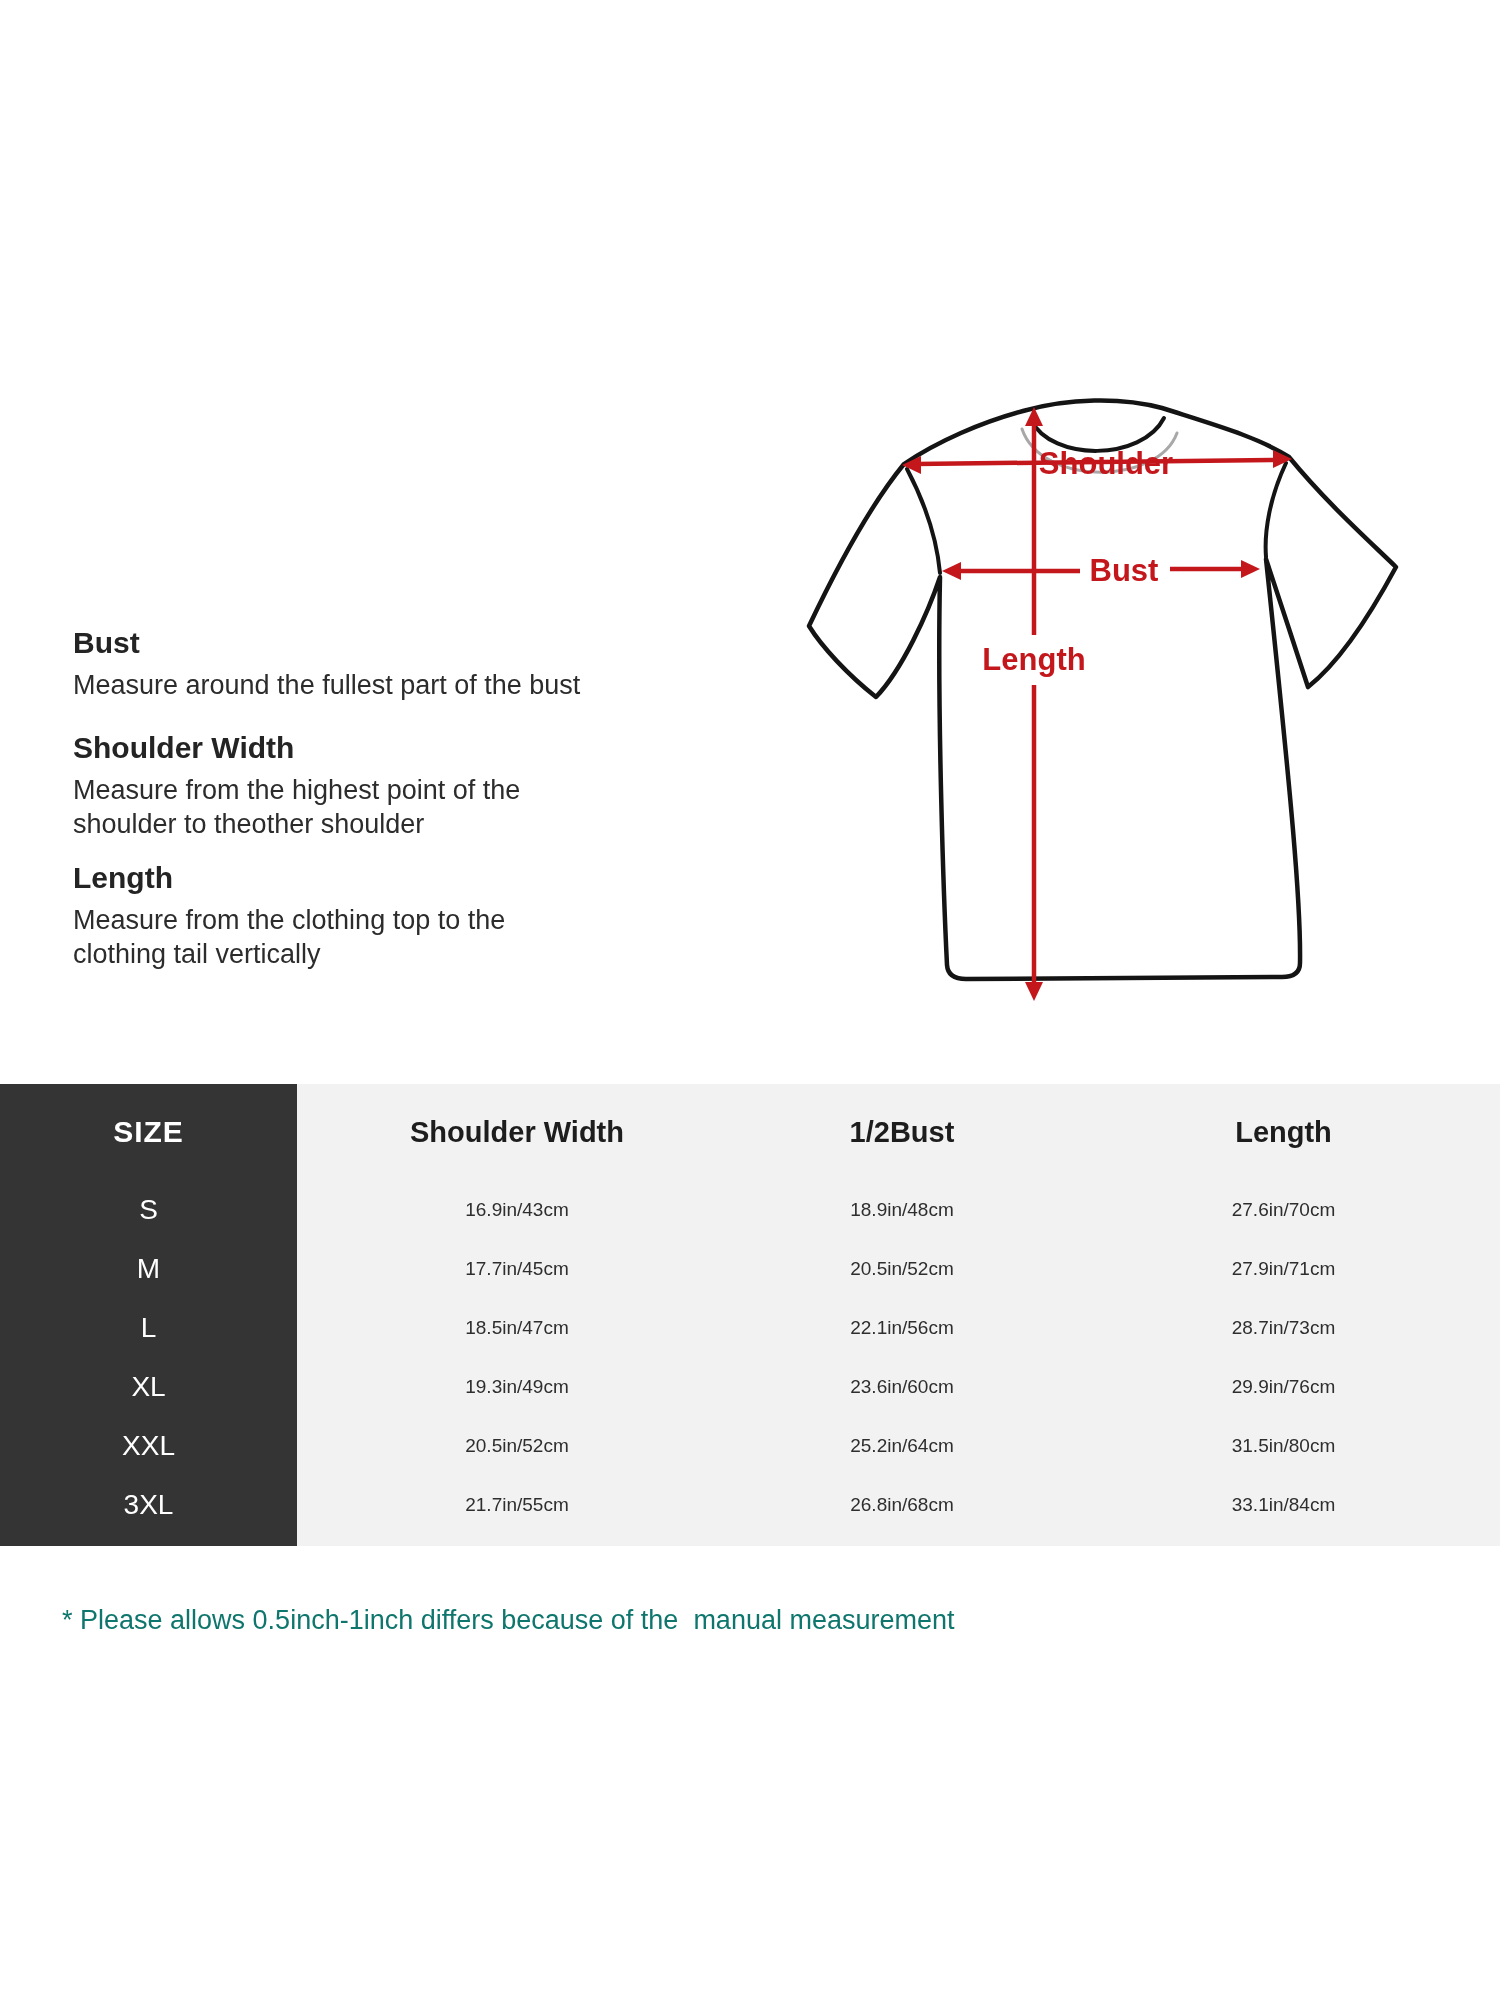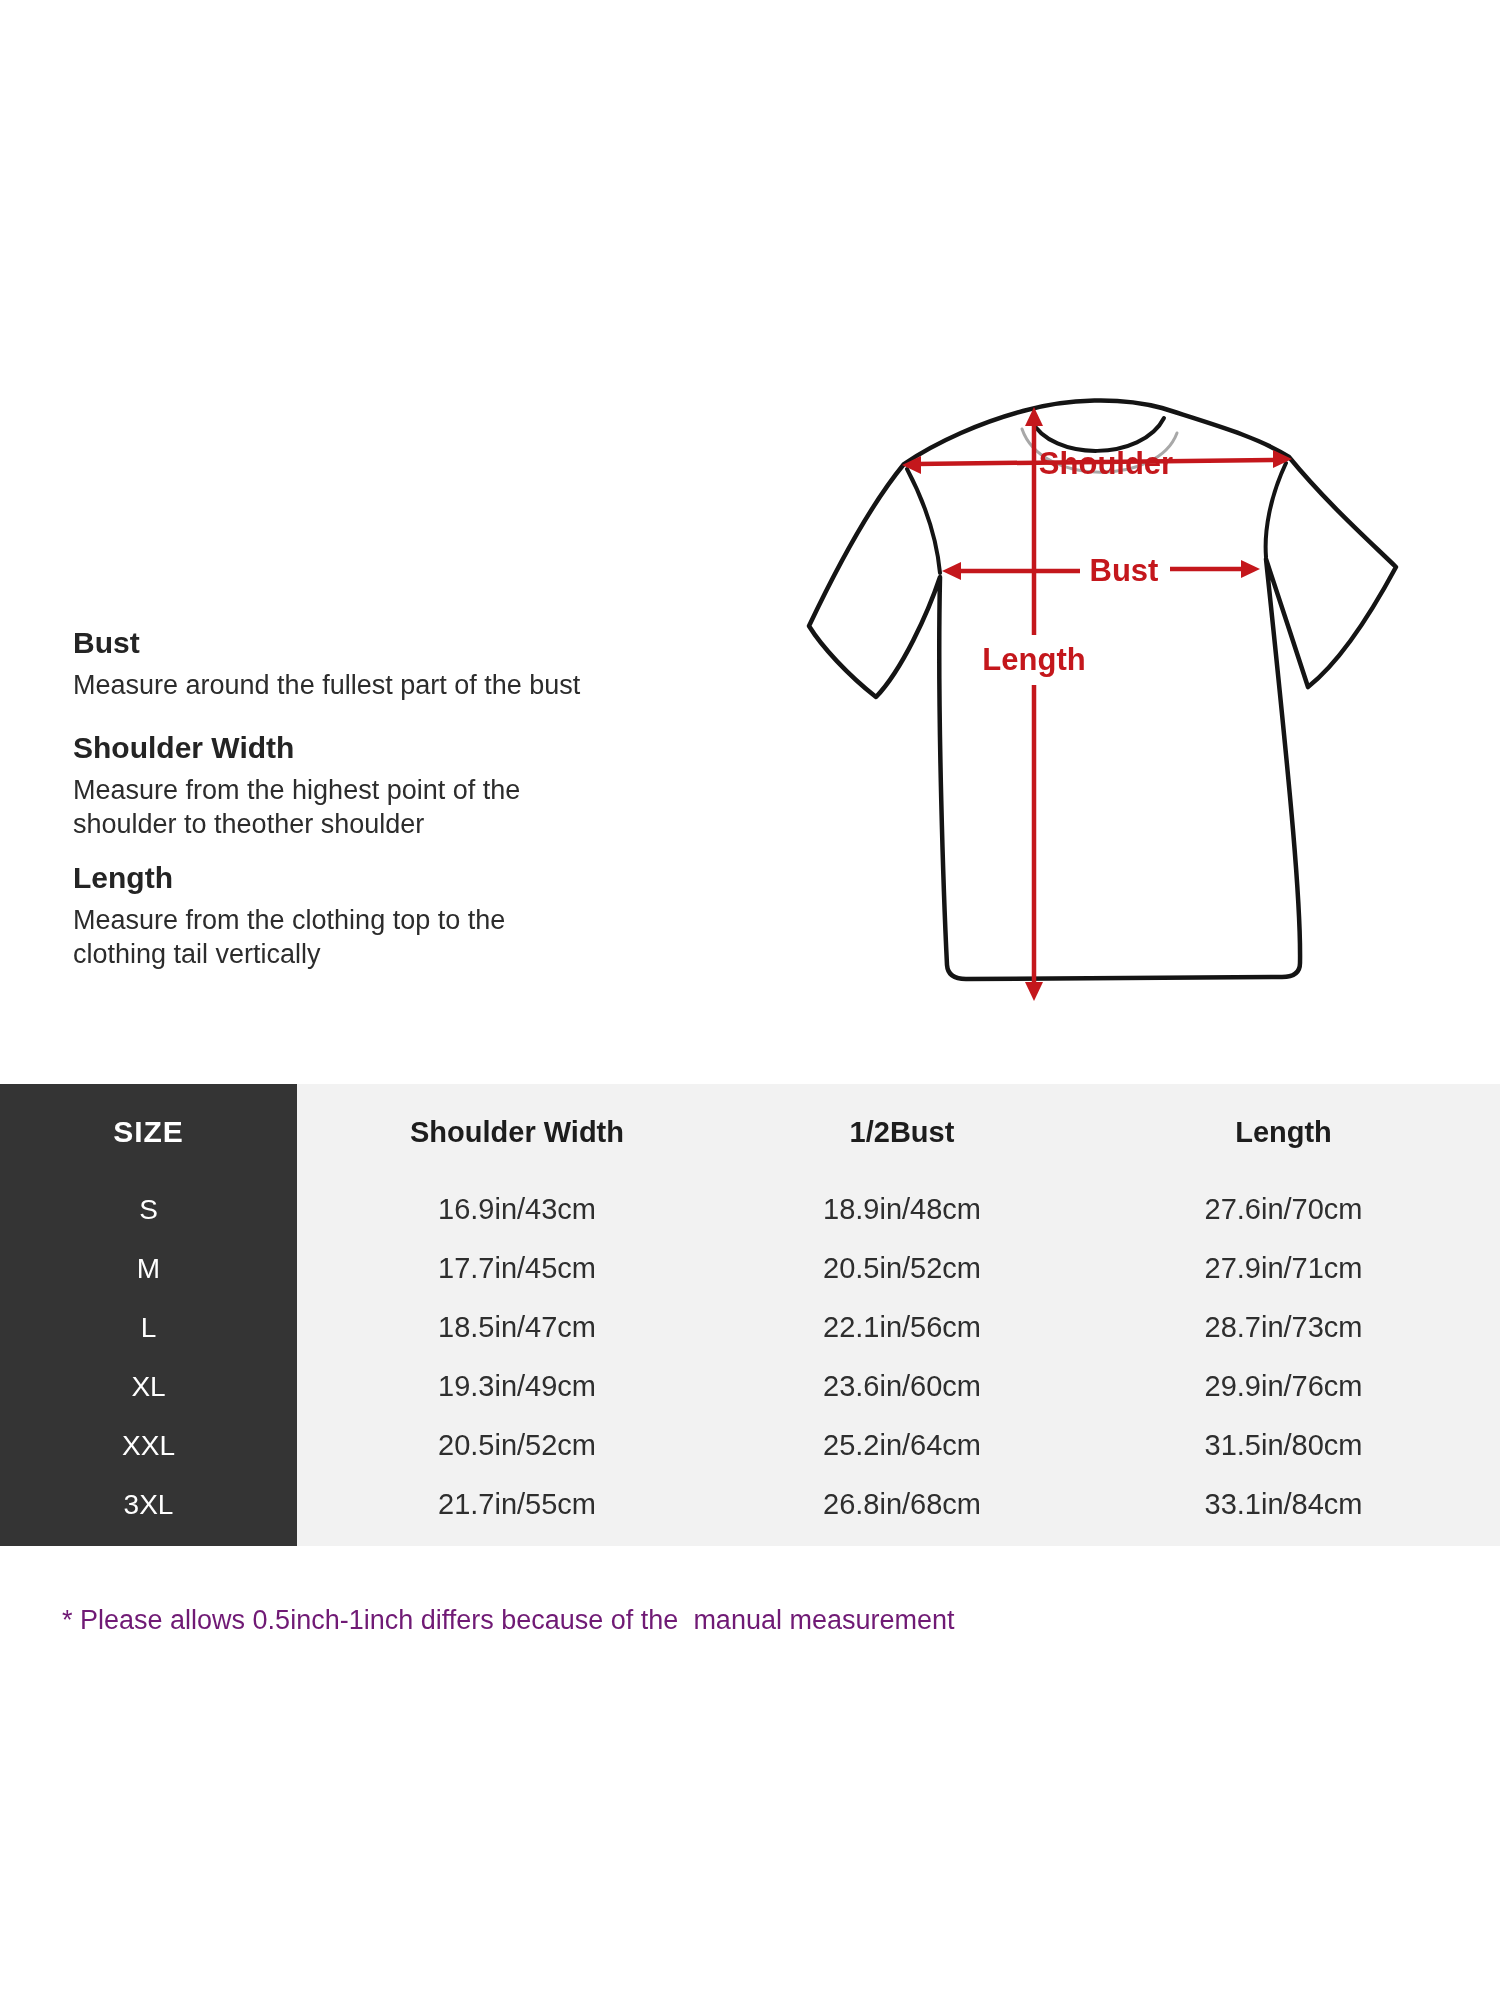--- a/index.html
+++ b/index.html
@@ -35,23 +35,23 @@
     font-size:31px;font-weight:bold;text-anchor:middle;}
   
   .size-table{position:absolute;left:0;top:1084px;width:1500px;height:462px;background:var(--table-bg);}
   .size-col-bg{position:absolute;left:0;top:0;width:297px;height:100%;background:var(--table-dark);}
   .tbl-grid{position:absolute;left:0;top:0;width:100%;
     display:grid;grid-template-columns:297px 440px 330px 433px;grid-template-rows:96px repeat(6,59px);text-align:center;}
   .cell{display:flex;align-items:center;justify-content:center;}
   .hcell{font-weight:bold;font-size:29px;color:#1d1d1d;}
   .hcell-size{color:#ffffff;font-size:30px;letter-spacing:1px;}
   .size-cell{color:#ffffff;font-size:28px;}
-  .val-cell{color:#2e2e2e;font-size:29px;}
+  .val-cell{color:#2e2e2e;font-size:19px;}
   
-  .footnote{position:absolute;left:62px;top:1605px;font-size:27px;color:#701a75;white-space:pre;}
+  .footnote{position:absolute;left:62px;top:1605px;font-size:27px;color:#0f766e;white-space:pre;}
 </style>
 </head>
 <body>
 
 <div class="page">
 
 
   <div class="instr-block block-bust">
     <div class="instr-title">Bust</div>
     <span class="instr-line">Measure around the fullest part of the bust</span>

